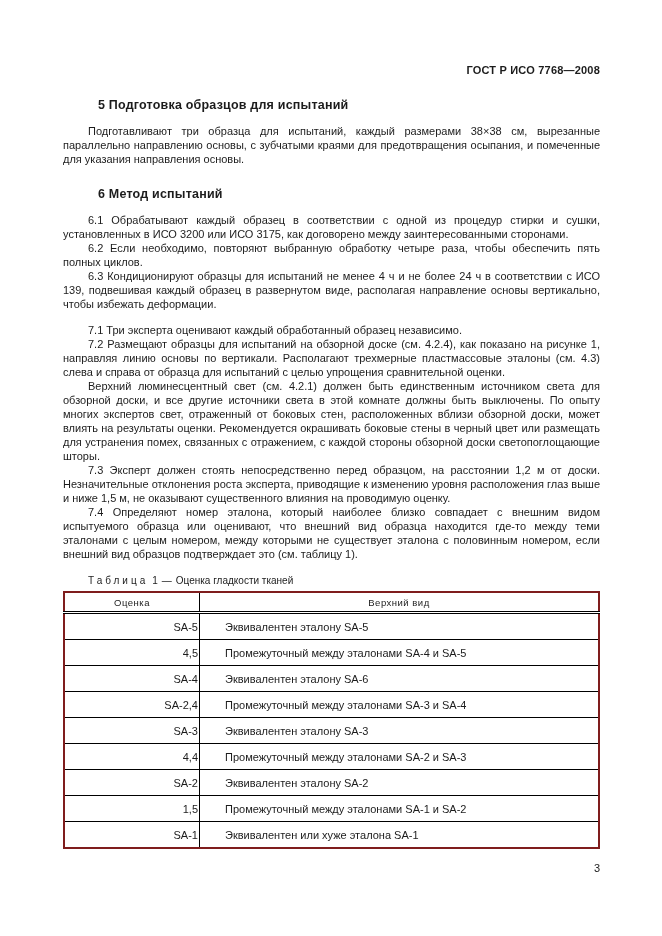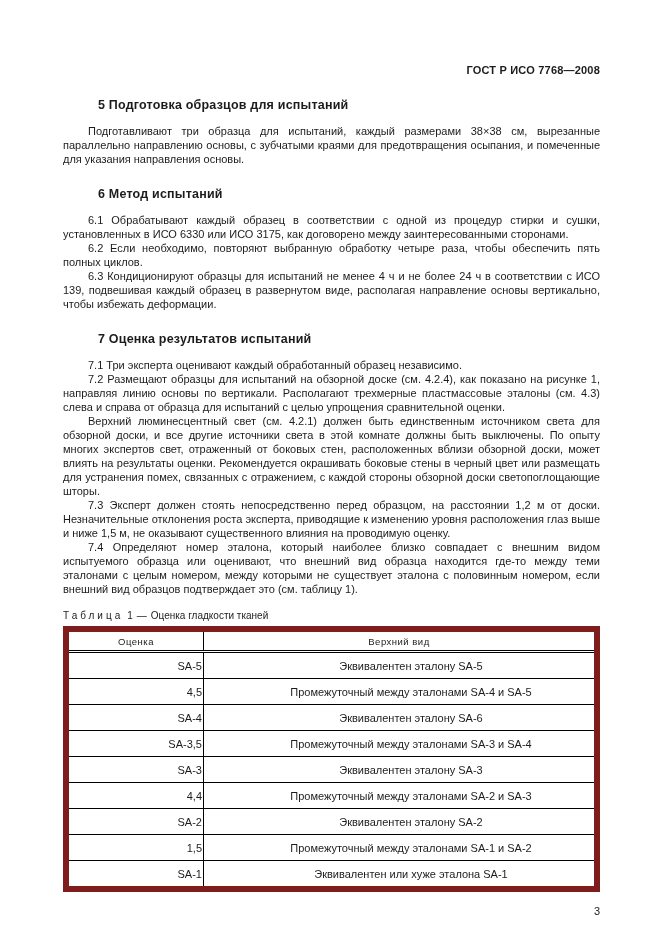--- a/index.html
+++ b/index.html
@@ -41,57 +41,57 @@
   p.body-par {
     font-size: 11px;
     line-height: 14px;
     text-align: justify;
     text-indent: 25px;
     margin: 0;
   }
   .table-caption {
     margin-top: 14px;
     font-size: 10px;
+    margin-left: 25px;
   }
   .caption-word {
     letter-spacing: 3px;
   }
   .caption-num {
     margin: 0 4px 0 4px;
   }
   .caption-dash {
     margin-right: 4px;
   }
   table.gost {
     width: 100%;
     table-layout: fixed;
     border-collapse: collapse;
     margin-top: 5px;
-    border: 6px solid #7f1d1d;
+    border: 2px solid #7f1d1d;
   }
   table.gost th {
     font-size: 9.5px;
     font-weight: 400;
     text-align: center;
     height: 14px;
     padding: 2px;
     border-bottom: 3px double #000;
     letter-spacing: 0.5px;
   }
   table.gost th.col-rating,
   table.gost td.cell-rating {
     width: 130px;
     border-right: 1px solid #000;
   }
   table.gost td {
     font-size: 11px;
     height: 23px;
     vertical-align: middle;
     border-top: 1px solid #000;
-    text-align: center;
   }
   table.gost td.cell-rating {
     text-align: right;
   }
   table.gost td.cell-appearance {
     padding-left: 25px;
   }
   .page-number {
     text-align: right;
     font-size: 11px;
@@ -108,28 +108,27 @@
   <div class="section">
     <div class="section-heading first">5 Подготовка образцов для испытаний</div>
     <div class="section-body">
       <p class="body-par">Подготавливают три образца для испытаний, каждый размерами 38×38 см, вырезанные параллельно направлению основы, с зубчатыми краями для предотвращения осыпания, и помеченные для указания направления основы.</p>
     </div>
   </div>
 
   <div class="section">
     <div class="section-heading">6 Метод испытаний</div>
     <div class="section-body">
-      <p class="body-par">6.1 Обрабатывают каждый образец в соответствии с одной из процедур стирки и сушки, установленных в ИСО 6330 или ИСО 3175, как договорено между заинтересованными сторонами.</p>
+      <p class="body-par">6.1 Обрабатывают каждый образец в соответствии с одной из процедур стирки и сушки, установленных в ИСО 3200 или ИСО 3175, как договорено между заинтересованными сторонами.</p>
       <p class="body-par">6.2 Если необходимо, повторяют выбранную обработку четыре раза, чтобы обеспечить пять полных циклов.</p>
       <p class="body-par">6.3 Кондиционируют образцы для испытаний не менее 4 ч и не более 24 ч в соответствии с ИСО 139, подвешивая каждый образец в развернутом виде, располагая направление основы вертикально, чтобы избежать деформации.</p>
     </div>
   </div>
 
   <div class="section">
-    <div class="section-heading">7 Оценка результатов испытаний</div>
     <div class="section-body">
       <p class="body-par">7.1 Три эксперта оценивают каждый обработанный образец независимо.</p>
       <p class="body-par">7.2 Размещают образцы для испытаний на обзорной доске (см. 4.2.4), как показано на рисунке 1, направляя линию основы по вертикали. Располагают трехмерные пластмассовые эталоны (см. 4.3) слева и справа от образца для испытаний с целью упрощения сравнительной оценки.</p>
       <p class="body-par">Верхний люминесцентный свет (см. 4.2.1) должен быть единственным источником света для обзорной доски, и все другие источники света в этой комнате должны быть выключены. По опыту многих экспертов свет, отраженный от боковых стен, расположенных вблизи обзорной доски, может влиять на результаты оценки. Рекомендуется окрашивать боковые стены в черный цвет или размещать для устранения помех, связанных с отражением, с каждой стороны обзорной доски светопоглощающие шторы.</p>
       <p class="body-par">7.3 Эксперт должен стоять непосредственно перед образцом, на расстоянии 1,2 м от доски. Незначительные отклонения роста эксперта, приводящие к изменению уровня расположения глаз выше и ниже 1,5 м, не оказывают существенного влияния на проводимую оценку.</p>
       <p class="body-par">7.4 Определяют номер эталона, который наиболее близко совпадает с внешним видом испытуемого образца или оценивают, что внешний вид образца находится где-то между теми эталонами с целым номером, между которыми не существует эталона с половинным номером, если внешний вид образцов подтверждает это (см. таблицу 1).</p>
     </div>
   </div>
 
   <div class="table-caption">
@@ -150,21 +149,21 @@
       </tr>
       <tr>
         <td class="cell-rating">4,5</td>
         <td class="cell-appearance">Промежуточный между эталонами SA-4 и SA-5</td>
       </tr>
       <tr>
         <td class="cell-rating">SA-4</td>
         <td class="cell-appearance">Эквивалентен эталону SA-6</td>
       </tr>
       <tr>
-        <td class="cell-rating">SA-3,5</td>
+        <td class="cell-rating">SA-2,4</td>
         <td class="cell-appearance">Промежуточный между эталонами SA-3 и SA-4</td>
       </tr>
       <tr>
         <td class="cell-rating">SA-3</td>
         <td class="cell-appearance">Эквивалентен эталону SA-3</td>
       </tr>
       <tr>
         <td class="cell-rating">4,4</td>
         <td class="cell-appearance">Промежуточный между эталонами SA-2 и SA-3</td>
       </tr>

